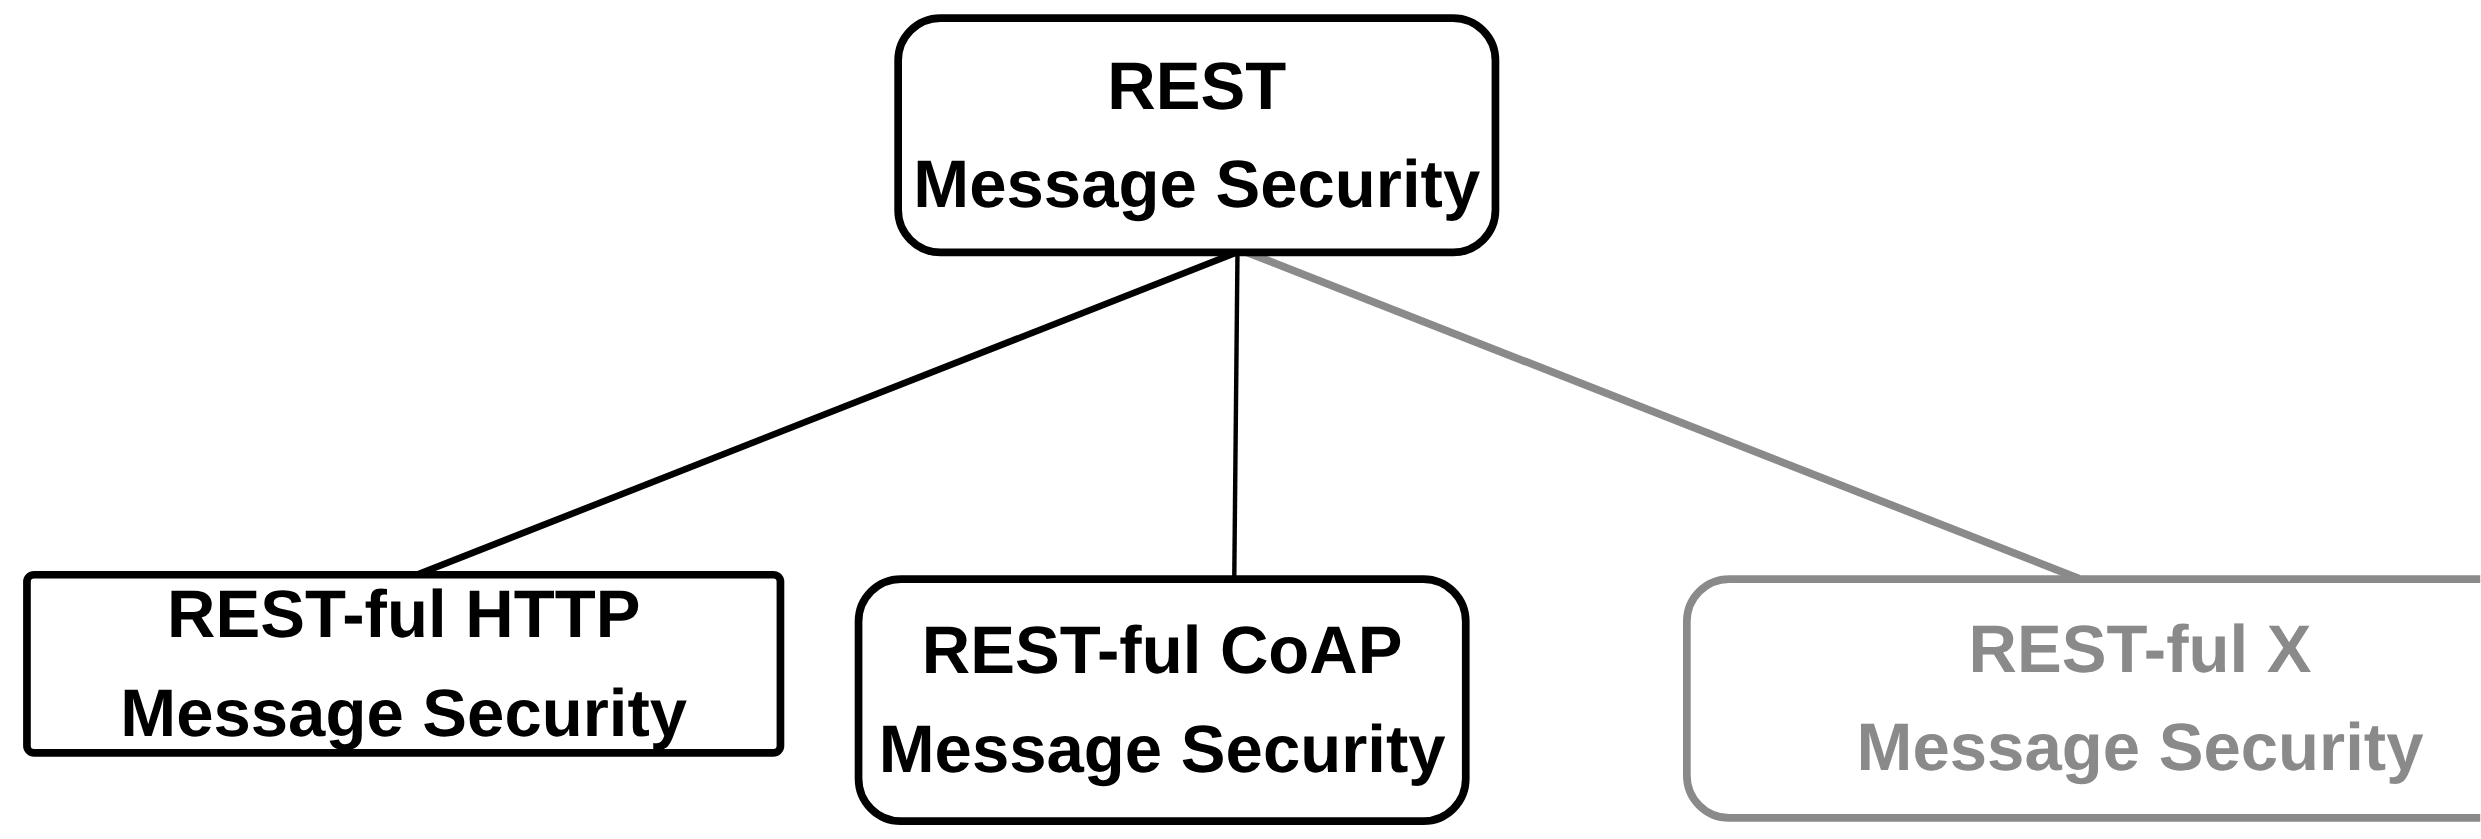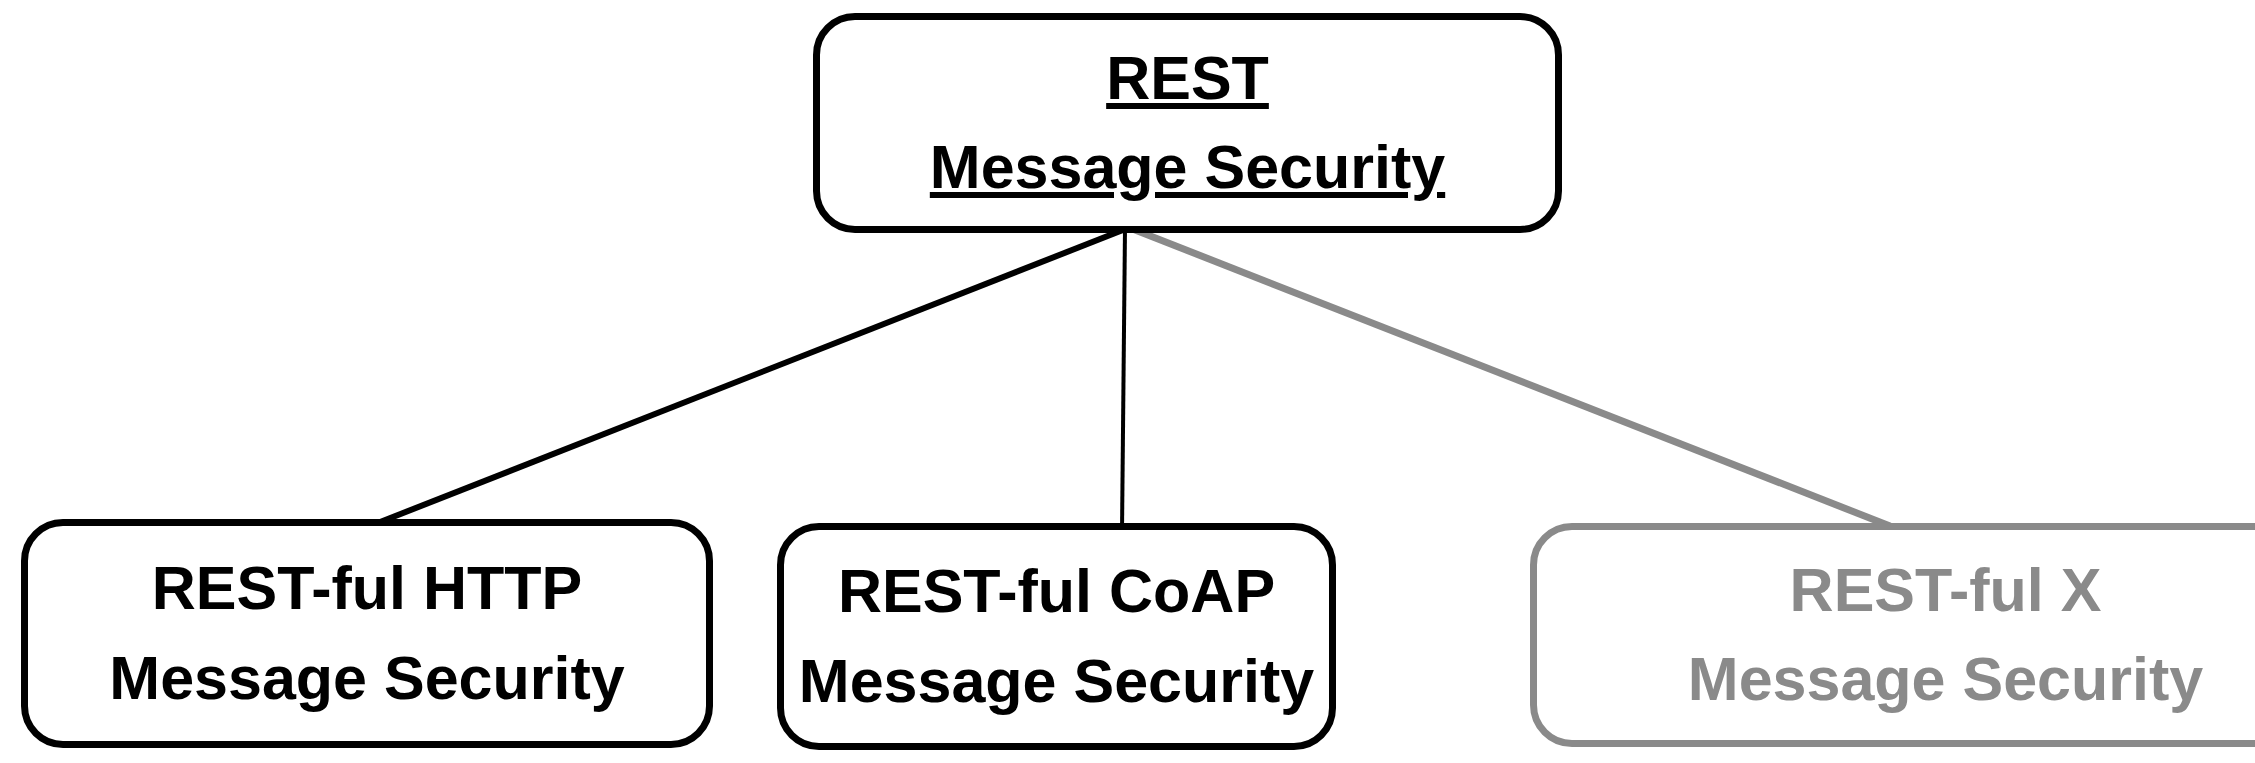--- a/index.html
+++ b/index.html
@@ -39,22 +39,22 @@
     justify-content: center;
     text-align: center;
     font-weight: bold;
     font-size: 61px;
     line-height: 1.46;
     white-space: nowrap;
   }
   .node--black { border-color: var(--c-black, #000000); color: var(--c-black, #000000); }
   .node--gray  { border-color: var(--c-gray, #8a8a8a);  color: var(--c-gray, #8a8a8a); }
 
-  .node-root { left: 813px;  top: 13px;  width: 749px; height: 220px; text-decoration: underline; }
-  .node-http { left: 21px;   top: 519px; width: 692px; height: 229px; }
+  .node-root { left: 813px;  top: 13px;  width: 550px; height: 220px; }
+  .node-http { left: 21px;   top: 519px; width: 692px; height: 169px; border-radius: 10px; }
   .node-coap { left: 777px;  top: 523px; width: 559px; height: 227px; }
   .node-x    { left: 1530px; top: 523px; width: 831px; height: 224px; }
 </style>
 </head>
 <body>
 
 <div class="stage">
 
   <svg class="connectors" viewBox="0 0 2255 763" xmlns="http://www.w3.org/2000/svg">
     <line class="conn-black" x1="1128" y1="228" x2="370" y2="526" stroke-width="6"></line>

